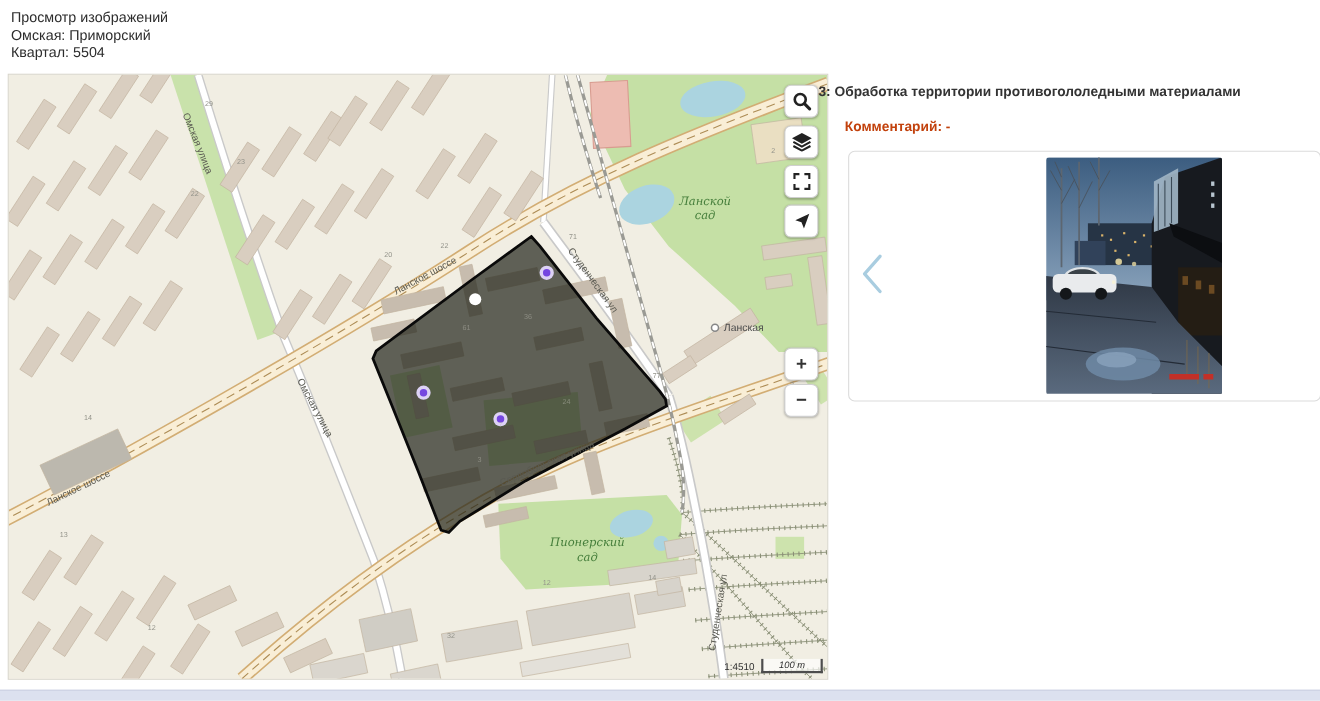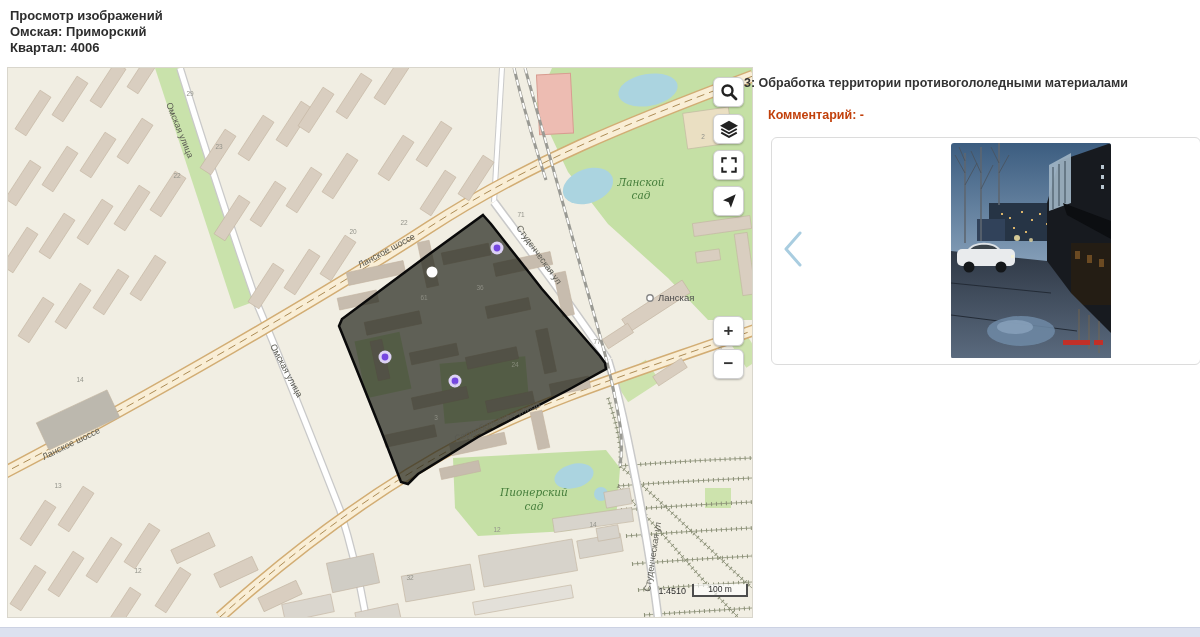--- a/index.html
+++ b/index.html
@@ -1,35 +1,35 @@
 <!DOCTYPE html>
 <html><head>
 <meta charset="utf-8">
 <style>
   html,body{margin:0;padding:0;}
   body{width:1200px;height:637px;position:relative;overflow:hidden;background:#fff;
        font-family:"Liberation Sans",sans-serif;}
-  .header{position:absolute;left:10px;top:8px;font-size:13px;font-weight:bold;color:#2d2d2d;line-height:16px;}
+  .header{position:absolute;left:10px;top:8px;font-size:13px;font-weight:normal;color:#2d2d2d;line-height:16px;}
   .header div{white-space:nowrap;}
 
   .map{position:absolute;left:8px;top:68px;width:744px;height:549px;background:#f1eee3;
        outline:1px solid #d9d6cc;overflow:hidden;}
   .map svg.base{position:absolute;left:0;top:0;}
 
   .map-btn{position:absolute;right:8px;width:31px;height:30px;background:#fff;border:1px solid #cfcfcf;
        border-radius:6px;box-shadow:0 1px 2px rgba(0,0,0,.25);display:flex;align-items:center;
        justify-content:center;cursor:pointer;padding:0;}
   .map-btn svg{display:block;}
   .zoom-btn{font-size:17px;font-weight:bold;color:#333;font-family:"Liberation Sans",sans-serif;}
 
-  .scale-wrap{position:absolute;right:4px;bottom:20px;display:flex;align-items:flex-end;gap:6px;
+  .scale-wrap{position:absolute;right:4px;bottom:5px;display:flex;align-items:flex-end;gap:6px;
        font-size:9px;color:#2f2f2f;}
   .scale-ratio{padding-bottom:1px;}
   .scale-bar{border:2px solid #4d4d4d;border-top:none;background:rgba(255,255,255,.65);
-       width:52px;text-align:center;font-size:8.5px;line-height:11px;height:11px;}
+       width:52px;text-align:center;font-size:8.5px;line-height:11px;height:11px;font-style:italic;}
 
   .panel-title{position:absolute;left:744px;top:76px;font-size:12.5px;font-weight:bold;color:#333;}
   .panel-comment{position:absolute;left:768px;top:108px;font-size:12.5px;font-weight:bold;color:#c2410c;}
 
   .photo-card{position:absolute;left:771px;top:137px;width:428px;height:226px;background:#fff;
        border:1px solid #dcdcdc;border-radius:6px;}
   .prev-btn{position:absolute;left:6px;top:86px;width:30px;height:52px;background:none;border:none;
        cursor:pointer;padding:0;}
   .photo{position:absolute;left:179px;top:5px;width:160px;height:216px;border-radius:3px;
        overflow:hidden;cursor:pointer;}
@@ -41,21 +41,21 @@
   .hn.dim{fill:#b8b8ae;opacity:.5;}
   .street-label{font-size:9px;fill:#5a5a52;}
   .park-label{font-size:10.5px;font-style:italic;fill:#447d3a;font-family:"DejaVu Serif",serif;}
 </style>
 </head>
 <body>
 
 <div class="header">
   <div>Просмотр изображений</div>
   <div>Омская: Приморский</div>
-  <div>Квартал: 4006</div>
+  <div>Квартал: 5504</div>
 </div>
 
 <div class="map">
   <svg class="base" width="744" height="549" viewBox="0 0 744 549">
 
     <rect x="0" y="0" width="744" height="549" fill="#f1eee3"></rect>
 
     <path d="M528,36 L544,0 L744,0 L744,252 L700,252 L660,210 L600,156 L560,104 Z" fill="#c5e0a5"></path>
     <path d="M147,0 L173,0 L251,232 L226,241 Z" fill="#c9e2ab"></path>
     <path d="M445,390 L598,382 L612,400 L608,452 L560,463 L470,468 L447,440 Z" fill="#c5e0a5"></path>

